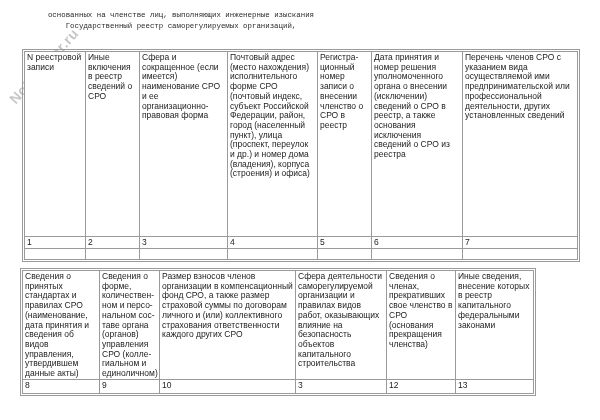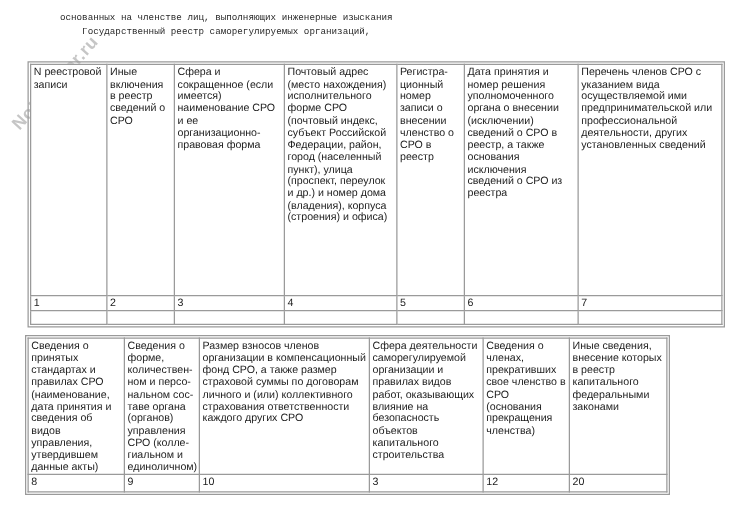--- a/index.html
+++ b/index.html
@@ -138,16 +138,16 @@
       <th>Сфера деятельности саморегулируемой организации и правилах видов работ, оказывающих влияние на безопасность объектов капитального строительства</th>
       <th>Сведения о членах, прекративших свое членство в СРО (основания прекращения членства)</th>
       <th>Иные сведения, внесение которых в реестр капитального федеральными законами</th>
     </tr>
     <tr class="num-row">
       <td>8</td>
       <td>9</td>
       <td>10</td>
       <td>3</td>
       <td>12</td>
-      <td>20</td>
+      <td>13</td>
     </tr>
   </tbody>
 </table>
 
 </body></html>

